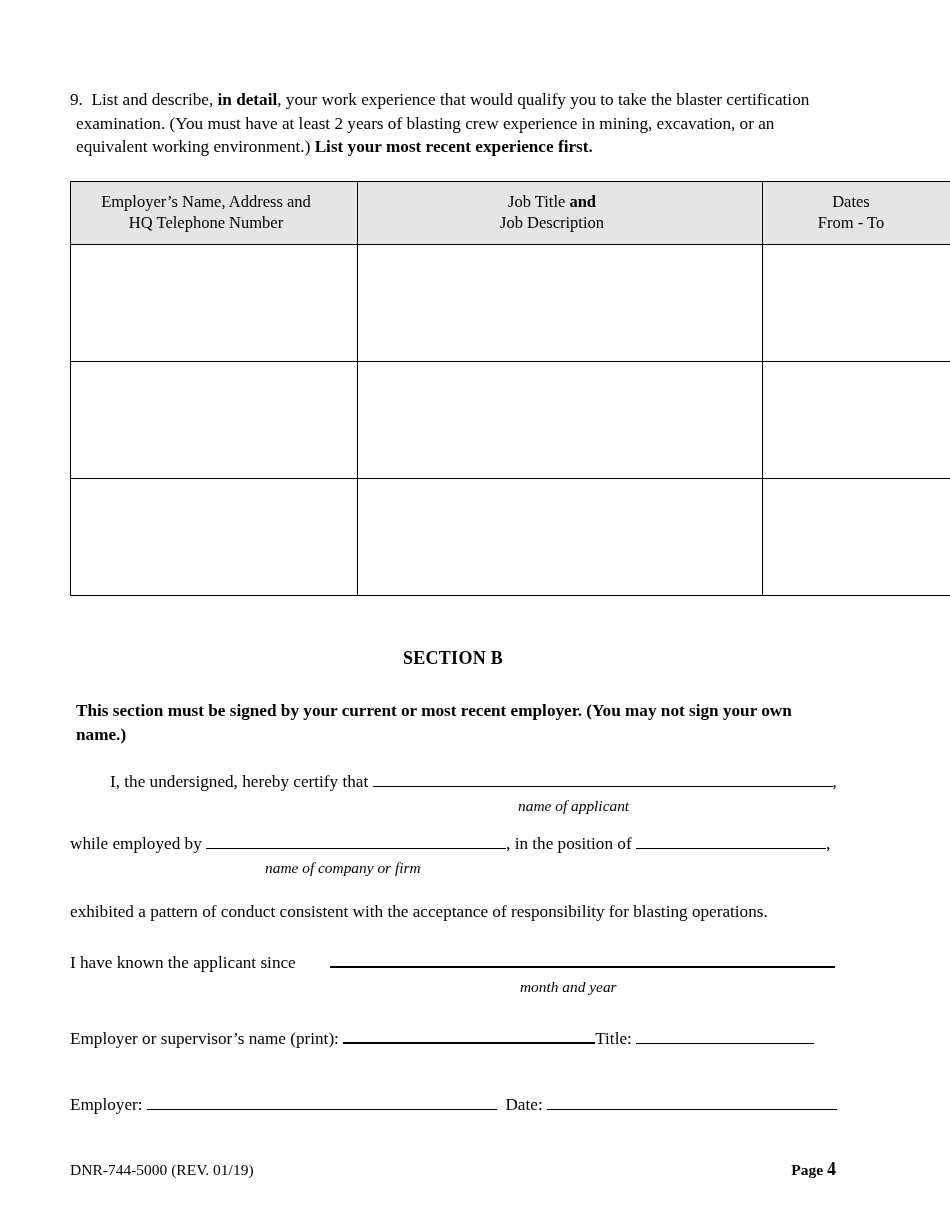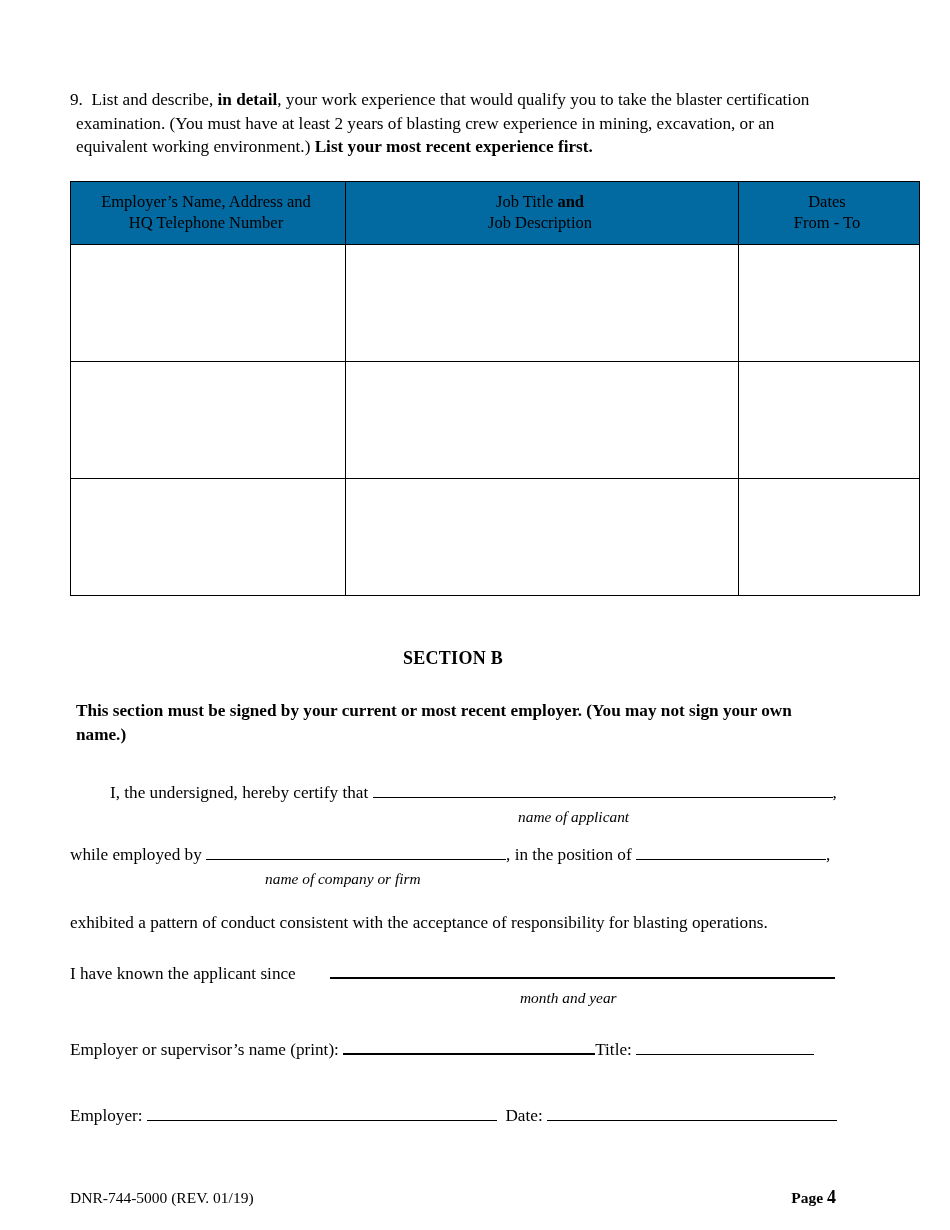--- a/index.html
+++ b/index.html
@@ -40,25 +40,25 @@
     width: 810px;
     table-layout: fixed;
     border: 1.6px solid #000;
   }
   .exp-table td, .exp-table th {
     border: 1.2px solid #000;
     padding: 0;
     vertical-align: top;
   }
   .exp-table thead th {
-    background: #0369a1;
+    background: #e5e5e5;
     font-weight: normal;
     font-size: 16.5px;
     line-height: 1.32;
-    padding: 9px 8px 10px 4px;
+    padding: 9px 20px 10px 4px;
     text-align: center;
   }
   .exp-table thead th b { font-weight: bold; }
   .col-employer { width: 262px; }
   .col-job { width: 380px; }
   .col-dates { width: 168px; }
   .exp-row td { height: 116px; }
 
   
   .section-b {
@@ -73,21 +73,21 @@
     font-size: 17.2px;
     line-height: 1.38;
     margin-top: 30px;
     padding: 0 6px 0 6px;
   }
 
   
   .cert {
     font-size: 17.2px;
     line-height: 1.4;
-    margin-top: 32px;
+    margin-top: 21px;
   }
   .line-row {
     display: block;
     white-space: nowrap;
   }
   .indent { display: inline-block; width: 40px; }
   .fill {
     display: inline-block;
     border-bottom: 1.2px solid #000;
     height: 1.05em;
@@ -113,21 +113,21 @@
   .row-exhibit { margin-top: 22px; }
   .row-known { margin-top: 24px; }
   .row-print { margin-top: 26px; }
   .row-sign { margin-top: 40px; }
 
   
   .footer {
     position: absolute;
     left: 70px;
     right: 70px;
-    bottom: 22px;
+    bottom: 50px;
     font-size: 15.5px;
     display: flex;
     justify-content: space-between;
     align-items: baseline;
   }
   .footer .page-num { font-weight: bold; }
   .footer .page-num .num { font-size: 18px; }
   .footer .doc-id { font-weight: normal; }
 </style>
 </head>

